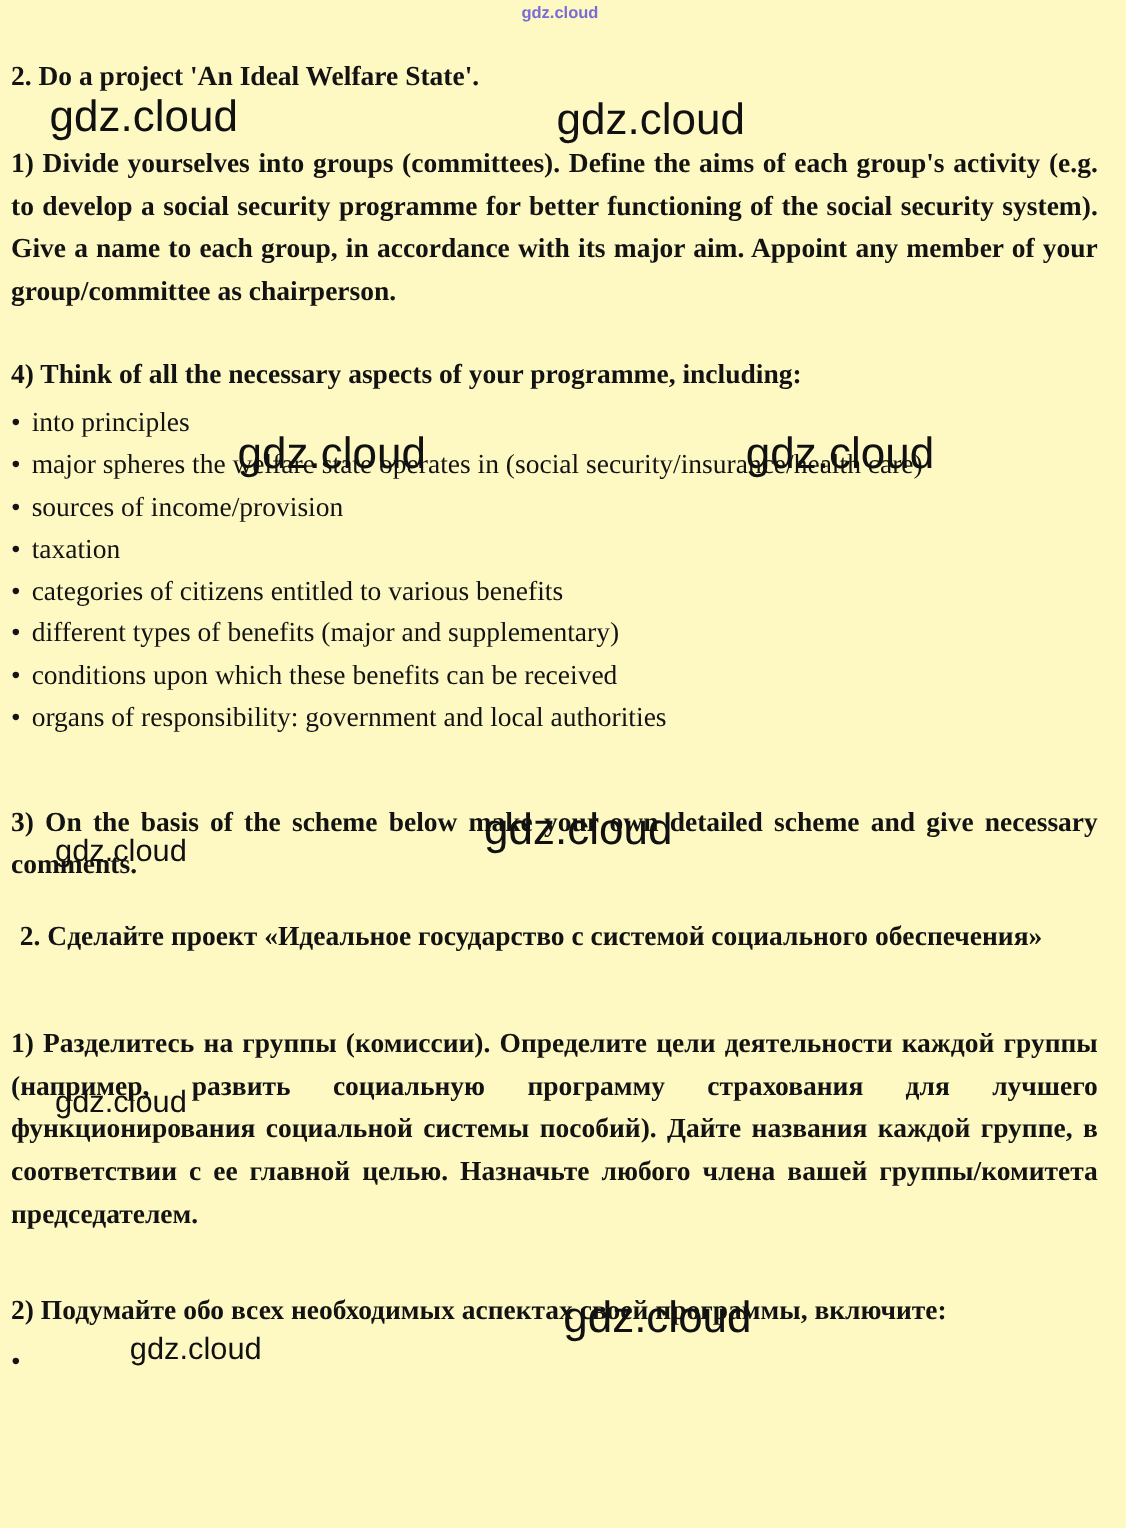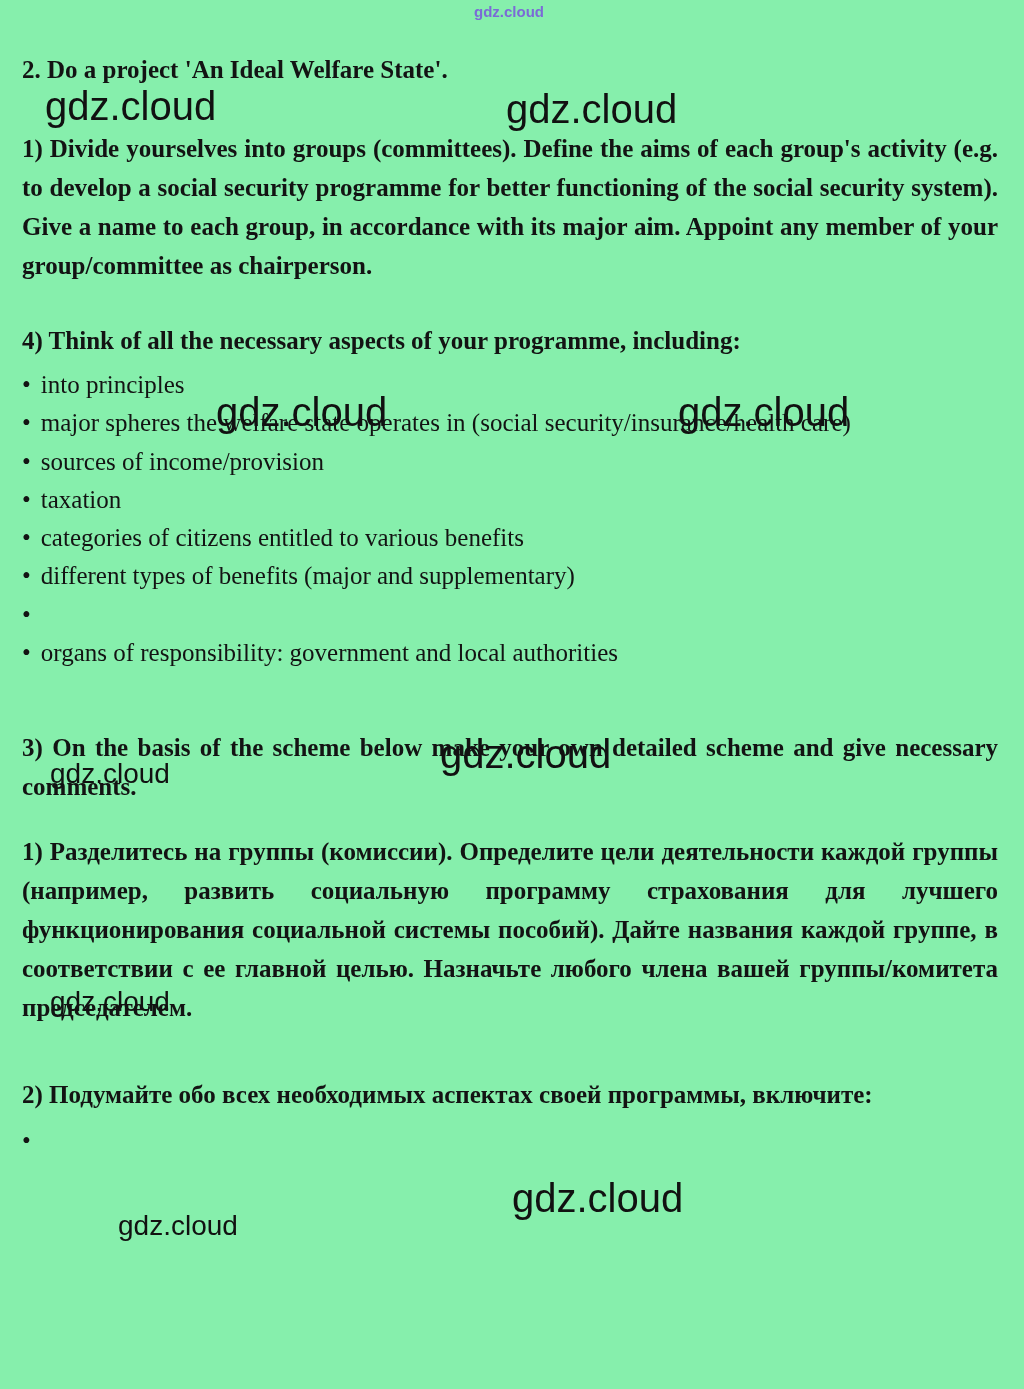--- a/index.html
+++ b/index.html
@@ -4,28 +4,28 @@
 <style>
   html, body {
     margin: 0;
     padding: 0;
     background: #ffffff;
   }
   .page {
     position: relative;
     width: 1024px;
     height: 1389px;
-    background: #86efac;
+    background: #fef9c3;
     overflow: hidden;
     font-family: "Liberation Serif", "DejaVu Serif", serif;
     color: #131313;
   }
   .content {
     position: relative;
-    padding: 52px 26px 0 22px;
+    padding: 52px 26px 0 10px;
     z-index: 1;
   }
   .bold-para {
     font-weight: bold;
     font-size: 25px;
     line-height: 1.56;
     text-align: justify;
     margin: 0;
   }
   .title-en {
@@ -128,29 +128,31 @@
       <li class="bullet-item">
         <span class="bullet-dot">•</span>
         <span>categories of citizens entitled to various benefits</span>
       </li>
       <li class="bullet-item">
         <span class="bullet-dot">•</span>
         <span>different types of benefits (major and supplementary)</span>
       </li>
       <li class="bullet-item">
         <span class="bullet-dot">•</span>
+        <span>conditions upon which these benefits can be received</span>
       </li>
       <li class="bullet-item">
         <span class="bullet-dot">•</span>
         <span>organs of responsibility: government and local authorities</span>
       </li>
     </ul>
 
     <p class="bold-para step3-en">3) On the basis of the scheme below make your own detailed scheme and give necessary comments.</p>
 
+    <p class="title-ru">2. Сделайте проект «Идеальное государство с системой социального обеспечения»</p>
 
     <p class="bold-para step1-ru">1) Разделитесь на группы (комиссии). Определите цели деятельности каждой группы (например, развить социальную программу страхования для лучшего функционирования социальной системы пособий). Дайте названия каждой группе, в соответствии с ее главной целью. Назначьте любого члена вашей группы/комитета председателем.</p>
 
     <p class="bold-para step2-heading-ru">2) Подумайте обо всех необходимых аспектах своей программы, включите:</p>
 
     <ul class="bullet-list-ru">
       <li class="bullet-item">
         <span class="bullet-dot">•</span>
       </li>
     </ul>

